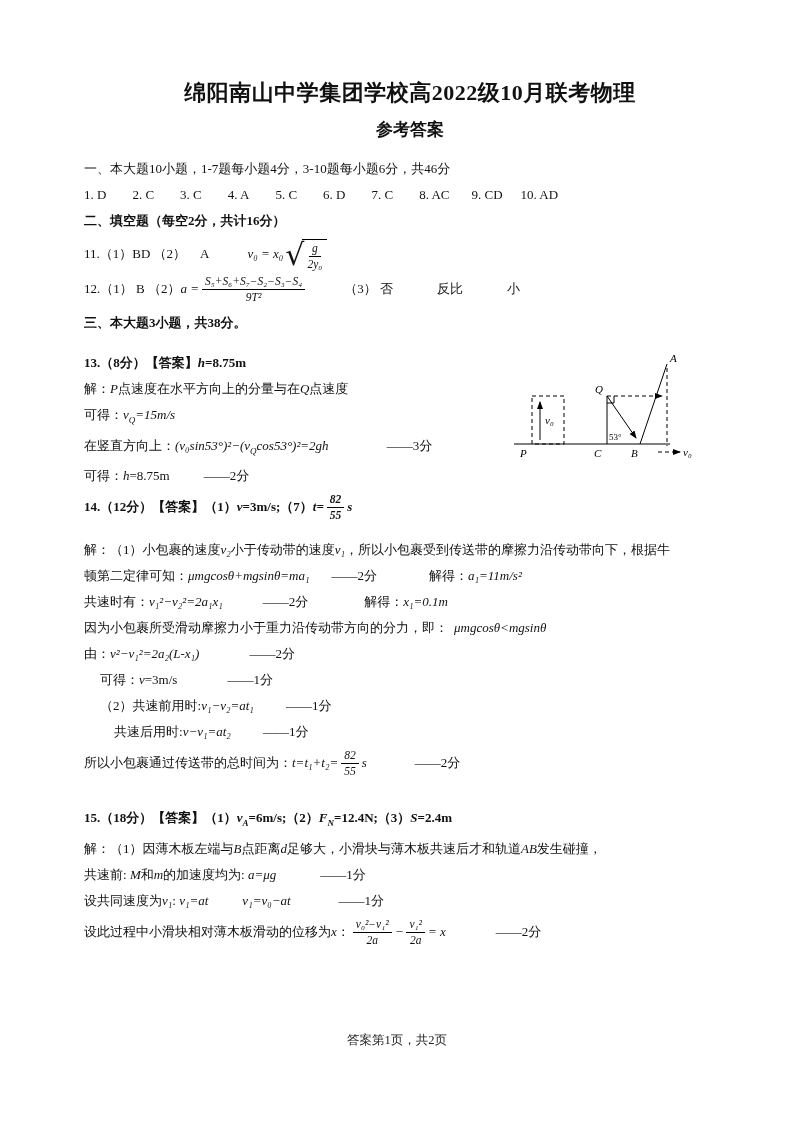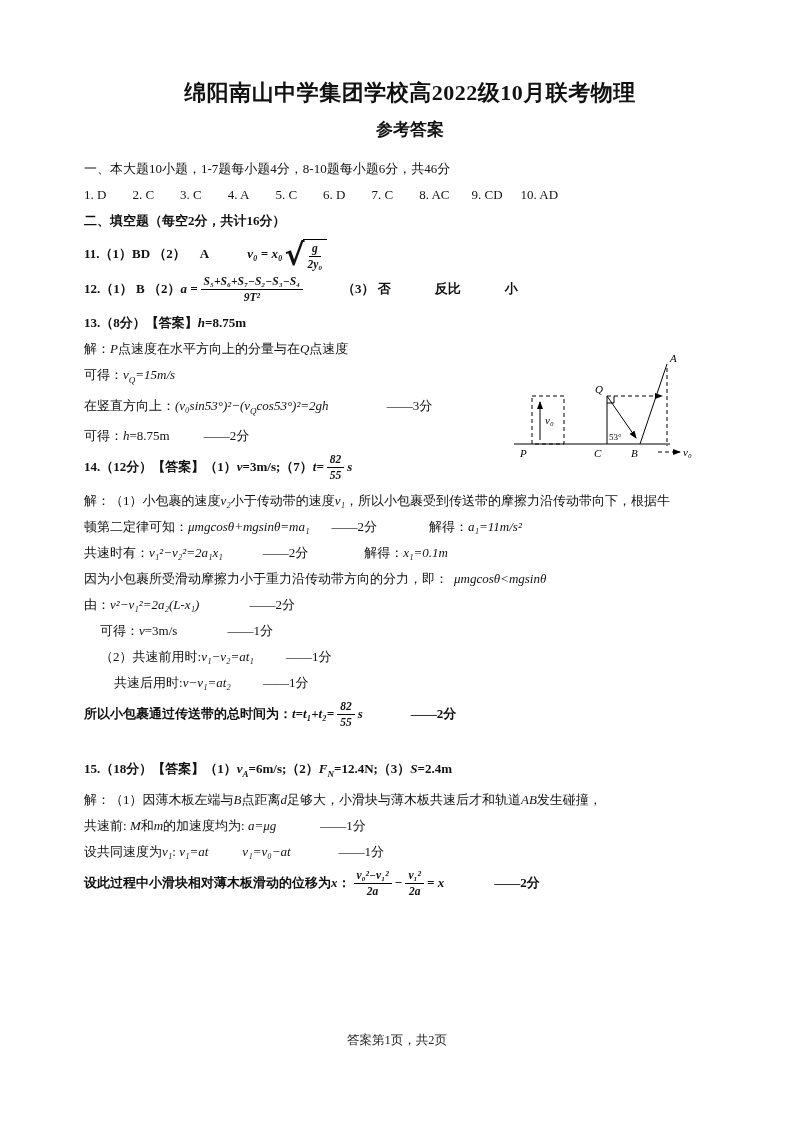--- a/index.html
+++ b/index.html
@@ -12,24 +12,24 @@
     background:#ffffff;
     padding:80px 58px 40px 84px;
     overflow:hidden;
   }
   .title { text-align:center; font-size:22px; font-weight:bold; letter-spacing:0.5px; line-height:26px; }
   .subtitle { text-align:center; font-size:17px; font-weight:bold; margin-top:12px; margin-bottom:14px; line-height:24px; }
   .line { font-size:13px; line-height:26px; white-space:nowrap; }
   .bold { font-weight:bold; }
   .indent1 { padding-left:16px; }
   .indent2 { padding-left:30px; }
-  .mt-sm { margin-top:0; }
+  .mt-sm { margin-top:14px; }
   .mt-lg { margin-top:20px; }
   .mt-xl { margin-top:26px; }
-  .tall { margin:5px 0;font-weight:bold; }
+  .tall { margin:5px 0; }
   .math { font-family:"Liberation Serif","DejaVu Serif",serif; font-style:italic; }
   sub.subsc { font-size:9px; font-style:italic; font-family:"Liberation Serif",serif; }
   .gap { display:inline-block; height:1px; }
   .frac {
     display:inline-flex; flex-direction:column; align-items:center;
     vertical-align:middle; position:relative; top:-1px;
     font-family:"Liberation Serif","DejaVu Serif",serif; font-style:italic;
     font-size:11.5px; line-height:13px; margin:0 3px;
   }
   .frac .num { border-bottom:1px solid #000; padding:0 3px 1px; }
@@ -47,36 +47,37 @@
 </style>
 </head>
 <body>
 
 <div class="page">
 
   <div class="title">绵阳南山中学集团学校高2022级10月联考物理</div>
   <div class="subtitle">参考答案</div>
 
   <div class="content">
-      <div class="line"><span>一、本大题10小题，1-7题每小题4分，8-10题每小题6分，共46分</span></div>
+      <div class="line"><span>一、本大题10小题，1-7题每小题4分，3-10题每小题6分，共46分</span></div>
       <div class="line"><span>1. D</span><span class="gap" style="width: 26px;"></span><span>2. C</span><span class="gap" style="width: 26px;"></span><span>3. C</span><span class="gap" style="width: 26px;"></span><span>4. A</span><span class="gap" style="width: 26px;"></span><span>5. C</span><span class="gap" style="width: 26px;"></span><span>6. D</span><span class="gap" style="width: 26px;"></span><span>7. C</span><span class="gap" style="width: 26px;"></span><span>8. AC</span><span class="gap" style="width: 22px;"></span><span>9. CD</span><span class="gap" style="width: 18px;"></span><span>10. AD</span></div>
       <div class="line bold"><span>二、填空题（每空2分，共计16分）</span></div>
       <div class="line tall"><span>11.（1）BD （2）</span><span class="gap" style="width: 14px;"></span><span>A</span><span class="gap" style="width: 38px;"></span><span class="math">v₀ = x₀</span><span class="sqrt">
           <span class="rad">√</span>
           <span class="vinc">
             <span class="frac">
               <span class="num">g</span>
               <span class="den">2y₀</span>
             </span>
           </span>
         </span></div>
       <div class="line tall"><span>12.（1） B （2）</span><span class="math">a =</span><span class="frac">
           <span class="num">S₅+S₆+S₇−S₂−S₃−S₄</span>
           <span class="den">9T²</span>
         </span><span class="gap" style="width: 36px;"></span><span>（3） 否</span><span class="gap" style="width: 44px;"></span><span>反比</span><span class="gap" style="width: 44px;"></span><span>小</span></div>
+      <div class="line bold"><span>三、本大题3小题，共38分。</span></div>
       <div class="line bold mt-sm"><span>13.（8分）【答案】</span><span class="math">h</span><span>=8.75m</span></div>
       <div class="line"><span>解：</span><span class="math">P</span><span>点速度在水平方向上的分量与在</span><span class="math">Q</span><span>点速度</span></div>
       <div class="line"><span>可得：</span><span class="math">v</span><sub class="subsc">Q</sub><span class="math">=15m/s</span></div>
       <div class="line"><span>在竖直方向上：</span><span class="math">(v₀sin53°)²−(v</span><sub class="subsc">Q</sub><span class="math">cos53°)²=2gh</span><span class="gap" style="width: 58px;"></span><span>——3分</span></div>
       <div class="line"><span>可得：</span><span class="math">h</span><span>=8.75m</span><span class="gap" style="width: 34px;"></span><span>——2分</span></div>
       <div class="line bold mt-lg tall"><span>14.（12分）【答案】（1）</span><span class="math">v</span><span>=3m/s;（7）</span><span class="math">t=</span><span class="frac">
           <span class="num">82</span>
           <span class="den">55</span>
         </span><span class="math">s</span></div>
       <div class="line mt-sm"><span>解：（1）小包裹的速度</span><span class="math">v₂</span><span>小于传动带的速度</span><span class="math">v₁</span><span>，所以小包裹受到传送带的摩擦力沿传动带向下，根据牛</span></div>

